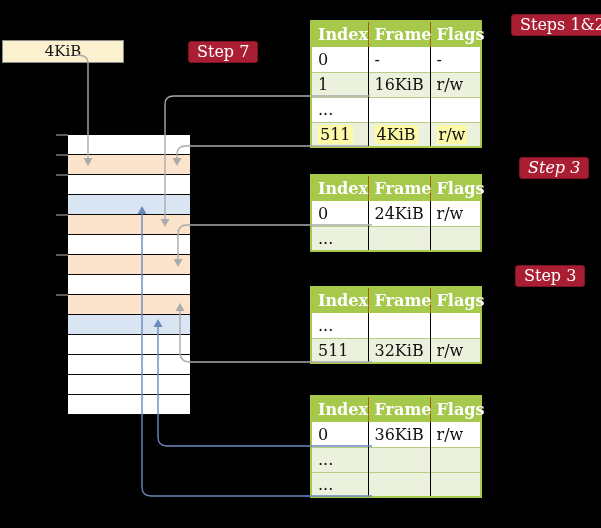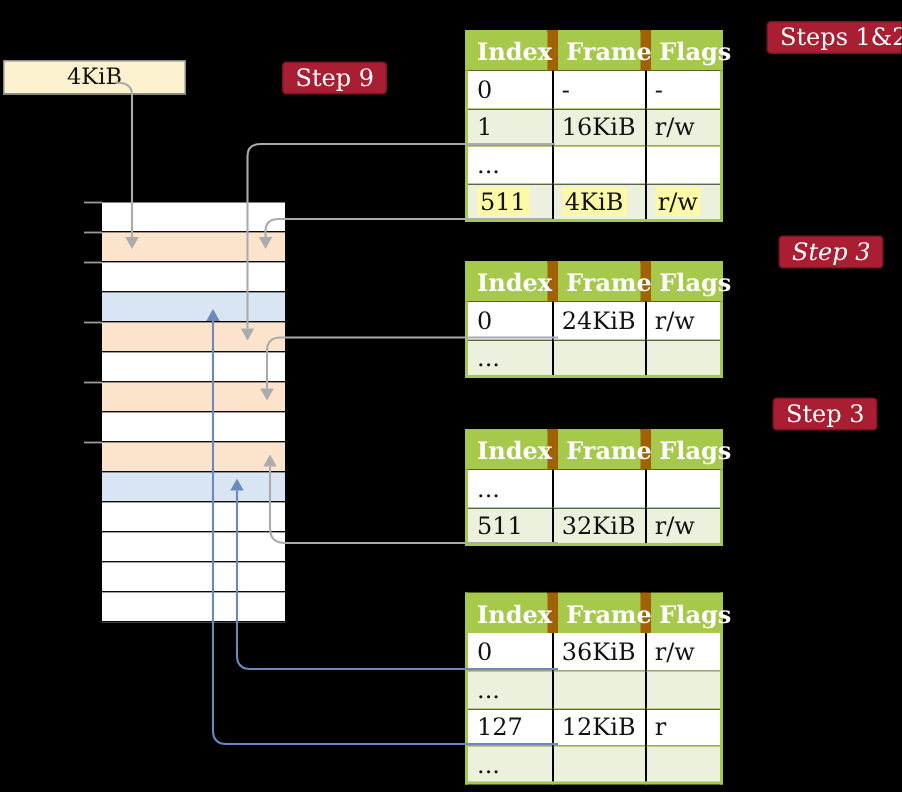--- a/index.html
+++ b/index.html
@@ -44,21 +44,21 @@
     position:absolute;left:310px;width:170px;z-index:2;
     border-collapse:collapse;table-layout:fixed;
     border:2px solid var(--green);
     font-size:16px;color:#111;
   }
   .ptable th{
     background:var(--green);color:#fff;font-weight:bold;text-align:left;
     height:26px;padding:0 4px 0 6px;box-sizing:border-box;
     font-size:16px;
   }
-  .ptable th:not(:last-child){border-right:7px solid #a16207;}
+  .ptable th:not(:last-child){border-right:1px solid #a16207;}
   .ptable td{
     height:25px;padding:0 4px 0 6px;box-sizing:border-box;
     overflow:hidden;white-space:nowrap;
   }
   .ptable td:not(:last-child){border-right:1px solid #000;}
   .ptable tbody tr td{background:#fff;}
   .ptable tbody tr.alt td{background:var(--row-green);}
   .ptable tbody tr + tr td{border-top:1px solid var(--divider-green);}
   #table-1{top:20px;}
   #table-2{top:174px;}
@@ -74,21 +74,21 @@
   .conn-blue{stroke:var(--blue-line);stroke-width:1.4;fill:none;}
   .head-gray{fill:var(--gray-line);stroke:none;}
   .head-blue{fill:var(--blue-line);stroke:none;}
   .tick{stroke:#9a9a9a;stroke-width:1.2;}
 </style>
 </head>
 <body>
 
 <div class="mem-box">4KiB</div>
 
-<span id="step-0" class="step-label">Step 9</span>
+<span id="step-0" class="step-label">Step 7</span>
 <span id="steps-1-2" class="step-label">Steps 1&amp;2</span>
 <span id="step-3" class="step-label">Step 3</span>
 <span id="step-4" class="step-label">Step 3</span>
 
 <div id="memory-strip">
     <div class="strip-row white"></div>
     <div class="strip-row peach"></div>
     <div class="strip-row white"></div>
     <div class="strip-row blue"></div>
     <div class="strip-row peach"></div>
@@ -207,25 +207,20 @@
     <tbody>
       <tr>
         <td>0</td>
         <td>36KiB</td>
         <td>r/w</td>
       </tr>
       <tr class="alt">
         <td>...</td>
         <td></td>
         <td></td>
-      </tr>
-      <tr>
-        <td>127</td>
-        <td>12KiB</td>
-        <td>r</td>
       </tr>
       <tr class="alt">
         <td>...</td>
         <td></td>
         <td></td>
       </tr>
     </tbody>
   </table>
 
 <svg id="connectors" width="601" height="528" viewBox="0 0 601 528">

